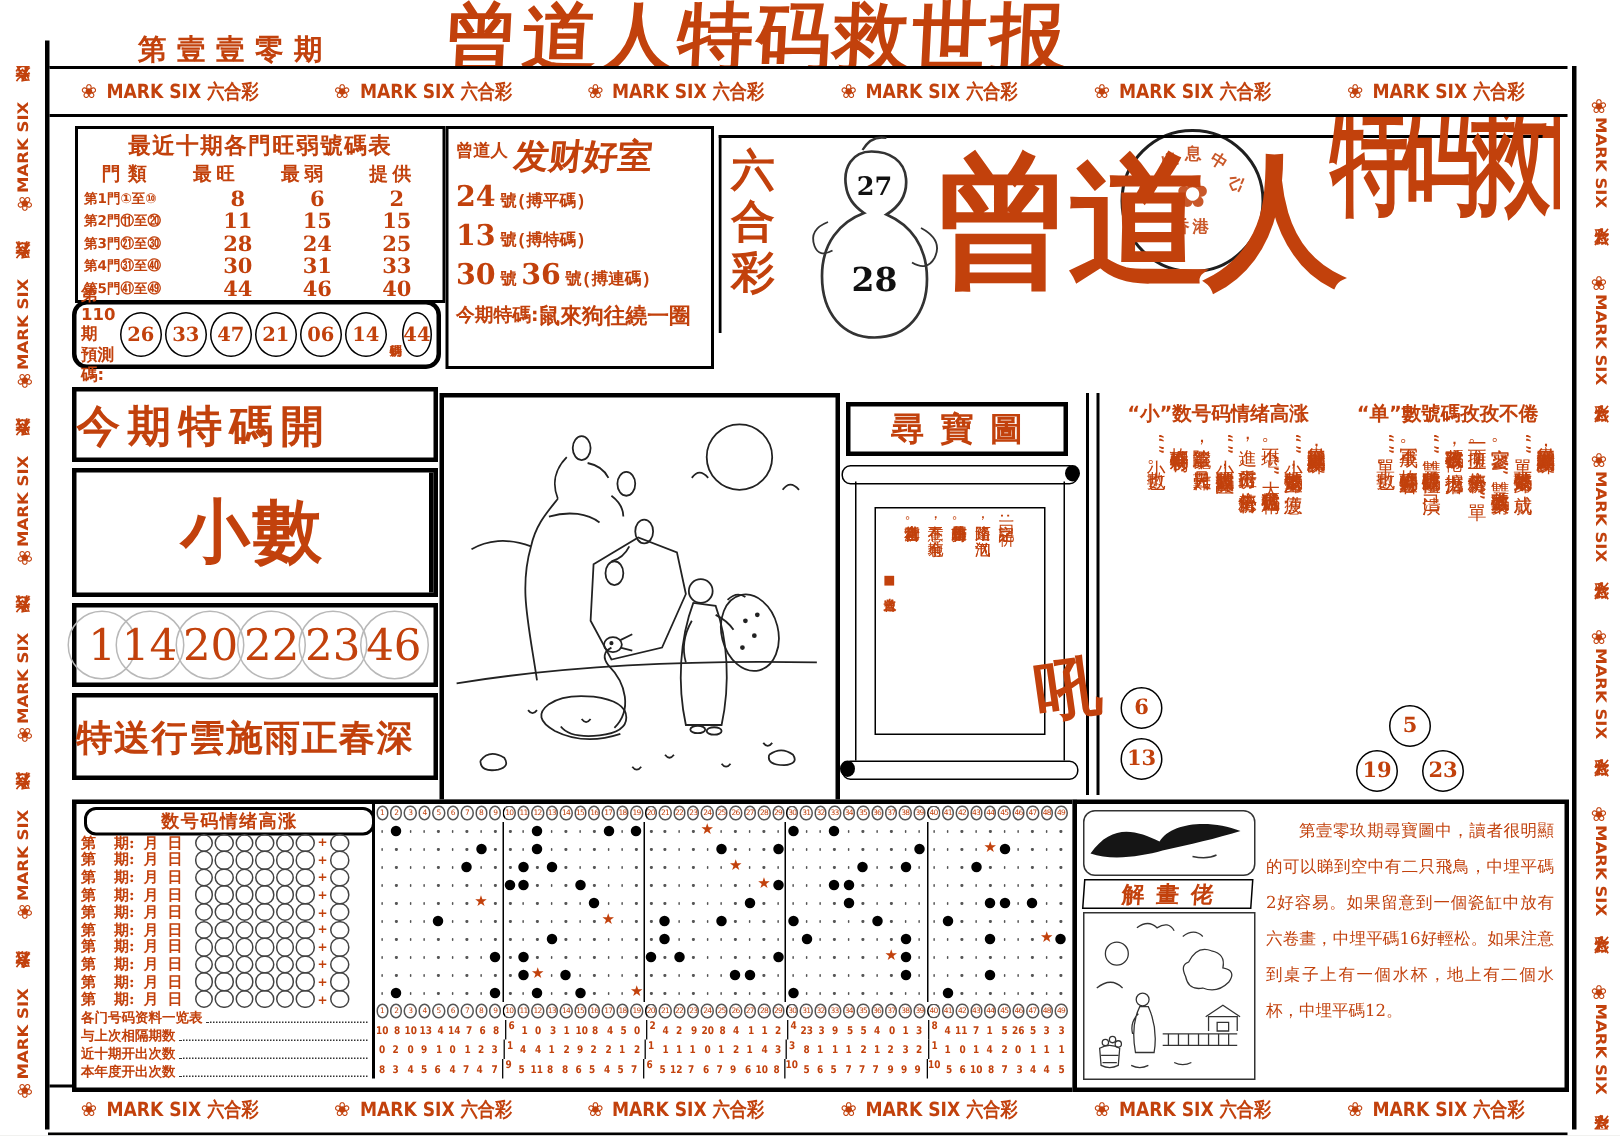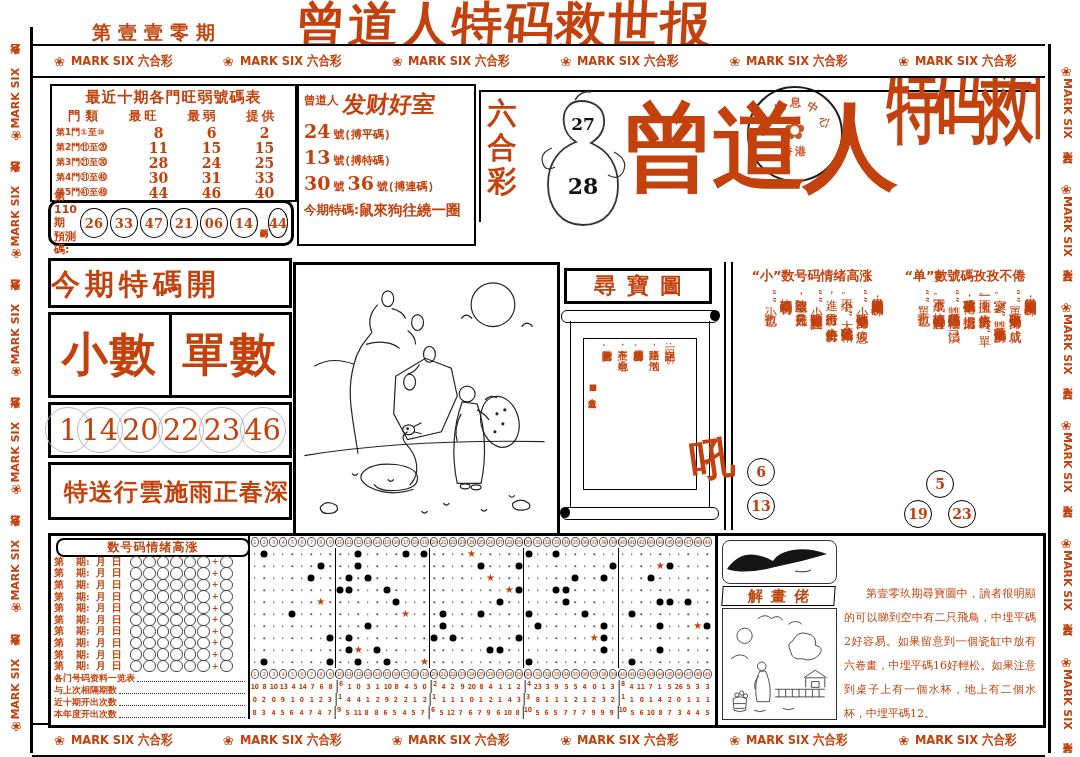--- a/index.html
+++ b/index.html
@@ -81,21 +81,21 @@
   #open-head{top:258px;height:50px;font-size:29px;font-weight:900;text-align:left;
              letter-spacing:5px;line-height:46px;font-family:"DejaVu Serif",serif;}
   #open-cells{top:312px;height:86px;display:flex;}
   .open-cell{flex:1;display:flex;align-items:center;justify-content:center;font-size:46px;
              font-weight:900;font-family:"DejaVu Serif",serif;letter-spacing:2px;}
   .open-cell:first-child{border-right:3px solid #000;}
   #open-nums{top:402px;height:56px;display:flex;align-items:center;justify-content:space-around;padding:0 6px;}
   .onum{position:relative;font-size:29px;font-family:"DejaVu Serif",serif;z-index:1;}
   .onum::before{content:'';position:absolute;left:50%;top:50%;width:44px;height:44px;
                 border:1.5px solid #b8b8b8;border-radius:50%;transform:translate(-50%,-50%);z-index:-1;}
-  #open-slogan{top:462px;height:58px;font-size:24px;font-weight:900;text-align:right;line-height:54px;
+  #open-slogan{top:462px;height:58px;font-size:24px;font-weight:900;text-align:left;line-height:54px;
                letter-spacing:1px;white-space:nowrap;}
 
   
   #illus-box{left:293px;top:262px;width:261px;height:268px;border:3px solid #000;background:#fff;}
 
   
   #treasure{left:557px;top:262px;width:167px;height:268px;border-right:2px solid #000;}
   #tr-title{left:7px;top:6px;width:148px;height:36px;border:3px solid #000;display:flex;align-items:center;
             justify-content:center;font-size:22px;font-weight:900;letter-spacing:11px;padding-left:11px;
             box-sizing:border-box;font-family:"DejaVu Serif",serif;}
@@ -162,21 +162,21 @@
   .mx-dotrow .gb,.mx-stat .gb{height:100%;box-sizing:border-box;}
 
   
   #decoder{left:715px;top:533px;width:325px;height:189px;border:3px solid #000;background:#fff;}
   #bird-box{left:4px;top:4px;width:113px;height:42px;border:1.5px solid #333;border-radius:8px;overflow:hidden;}
   #dec-title{left:4px;top:50px;width:113px;height:20px;border:1.5px solid #000;display:flex;align-items:center;
              justify-content:center;font-size:15px;font-weight:900;letter-spacing:8px;padding-left:8px;
              box-sizing:border-box;transform:skewX(-4deg);font-family:"DejaVu Serif",serif;}
   #scene-box{left:4px;top:72px;width:113px;height:110px;border:1.5px solid #333;overflow:hidden;}
   #dec-par{left:126px;top:6px;width:192px;height:176px;font-size:11px;line-height:2.18;
-           text-indent:2em;text-align:justify;font-family:"DejaVu Serif",serif;margin-top:40px;}
+           text-indent:2em;text-align:justify;font-family:"DejaVu Serif",serif;}
 </style>
 </head>
 <body>
 
 <div id="page">
 
   <div class="abs" id="issue-label">第壹壹零期</div>
   <div class="abs serif" id="main-title">曾道人特码救世报</div>
 
   <div class="abs strip strip-h" id="strip-top">
@@ -392,21 +392,20 @@
       <span id="stamp-flower">✿</span>
       <span id="stamp-center">香港</span>
     </div>
     <div class="abs" id="mh-callig">曾道人</div>
     <div class="abs" id="mh-clip">特码救世报</div>
   </div>
 
   <div class="abs lbx" id="open-head">今期特碼開</div>
   <div class="abs lbx" id="open-cells">
     <div class="open-cell">小數</div>
-    <div class="open-cell">單數</div>
   </div>
   <div class="abs lbx" id="open-nums">
       <span class="onum">1</span>
       <span class="onum">14</span>
       <span class="onum">20</span>
       <span class="onum">22</span>
       <span class="onum">23</span>
       <span class="onum">46</span>
     </div>
   <div class="abs lbx" id="open-slogan">特送行雲施雨正春深</div>

